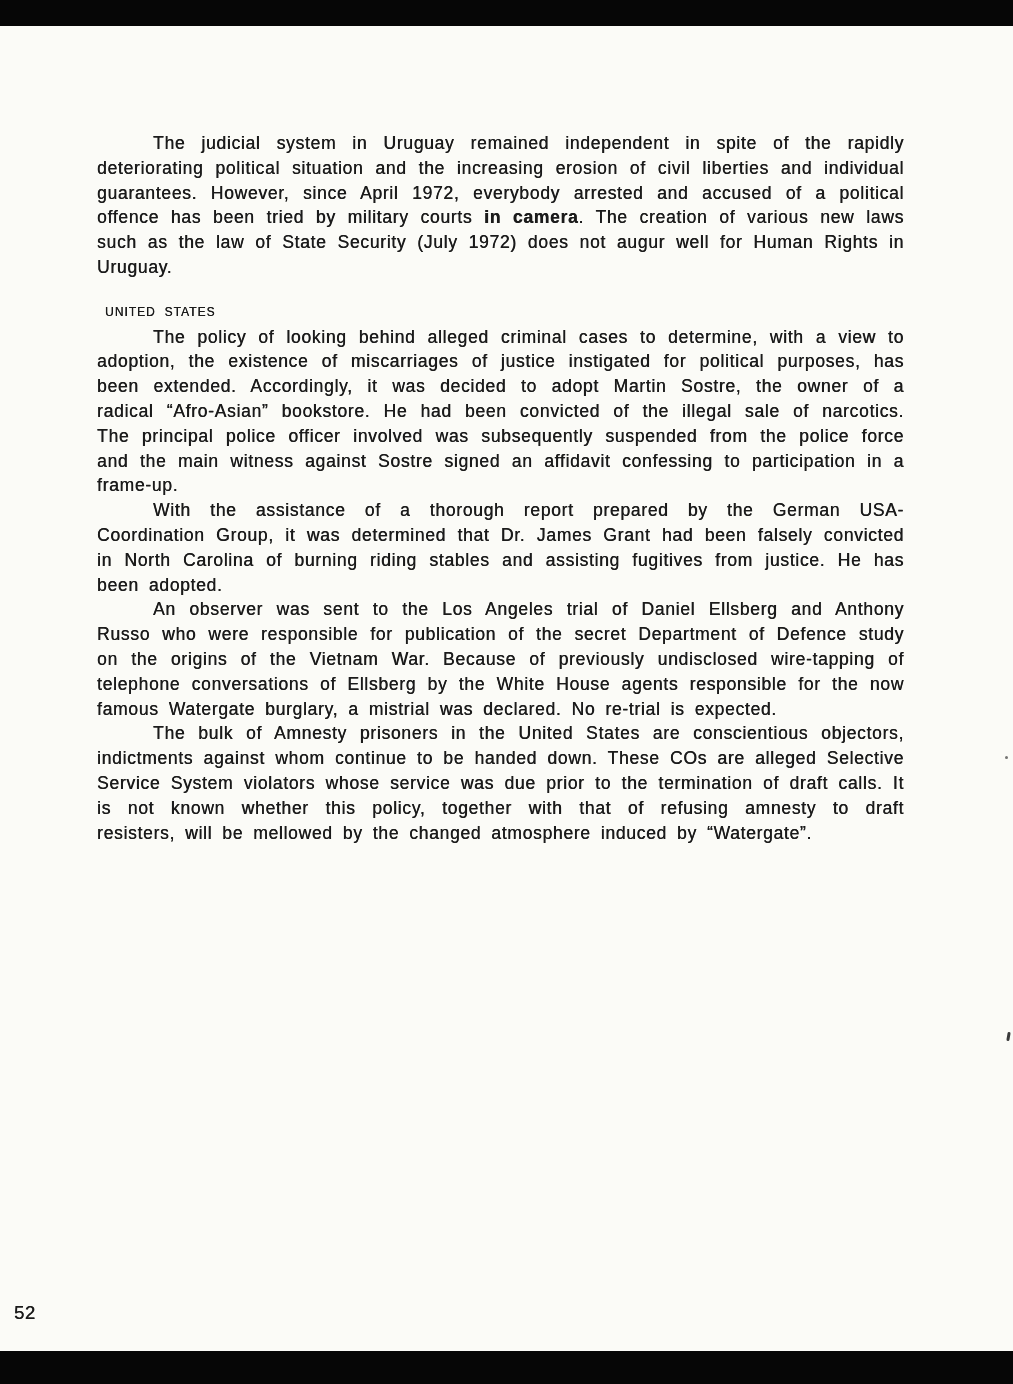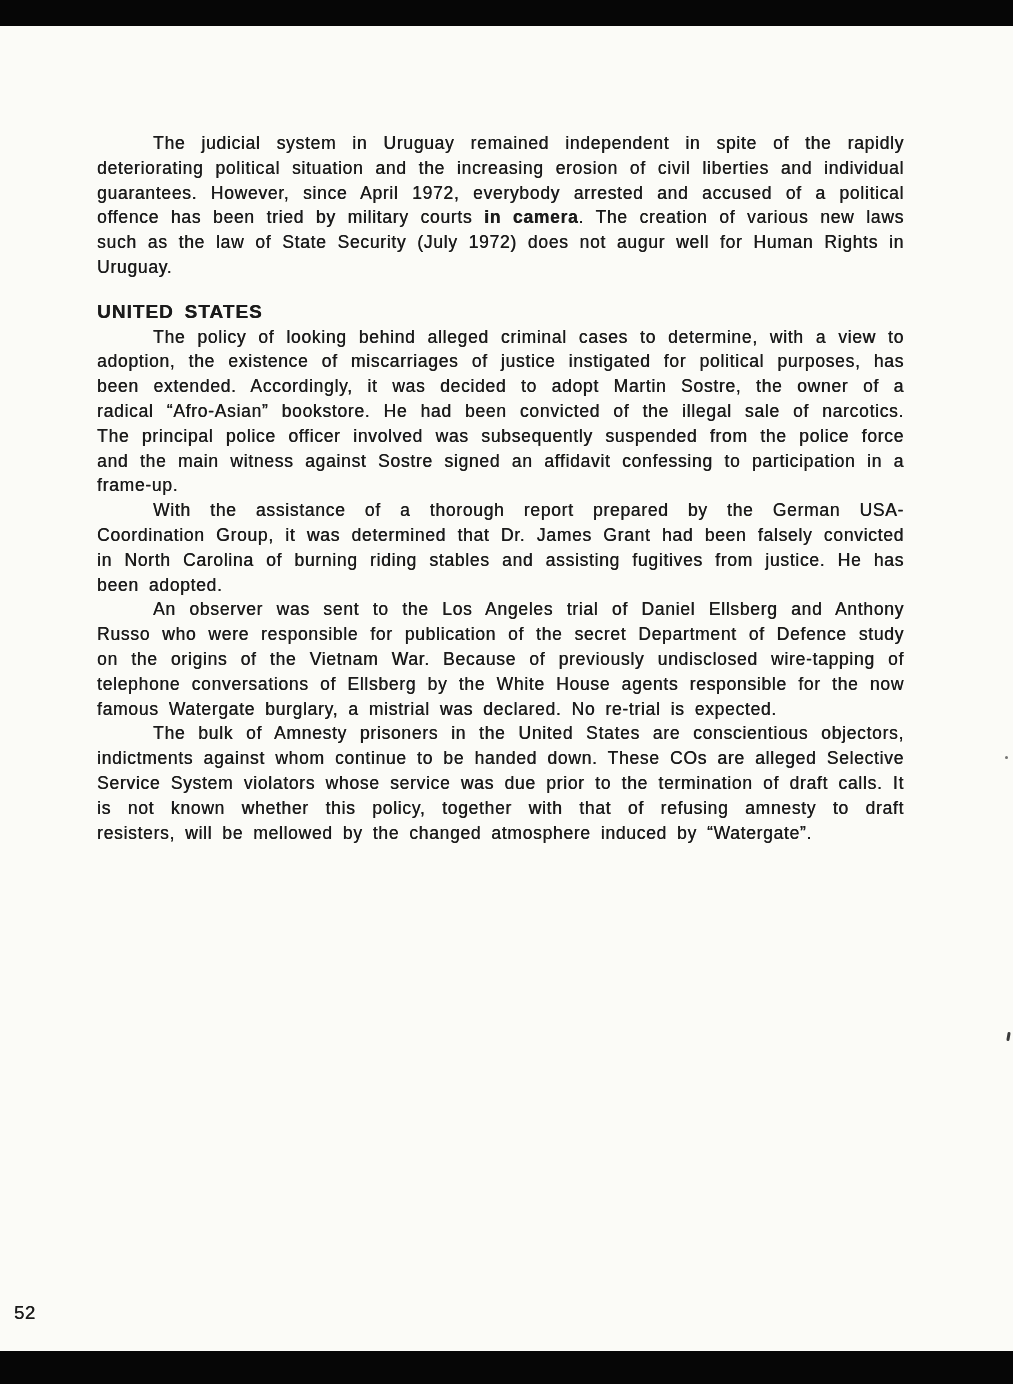--- a/index.html
+++ b/index.html
@@ -39,24 +39,24 @@
     letter-spacing: 0.7px;
     word-spacing: 4.5px;
     
     text-shadow: 0.35px 0 0 currentColor;
   }
   .para {
     margin: 0;
     text-indent: 56px;
   }
   .section-heading {
-    margin: 20px 0 0 0;
-    font-size: 19px;
+    margin: 20px 0 0 8px;
+    font-size: 12px;
     line-height: 24.8px;
-    font-weight: bold;
+    font-weight: normal;
     letter-spacing: 1px;
     text-indent: 0;
     text-align: left;
   }
   .em {
     font-weight: bold;
   }
   .page-number {
     position: absolute;
     top: 1302px;

